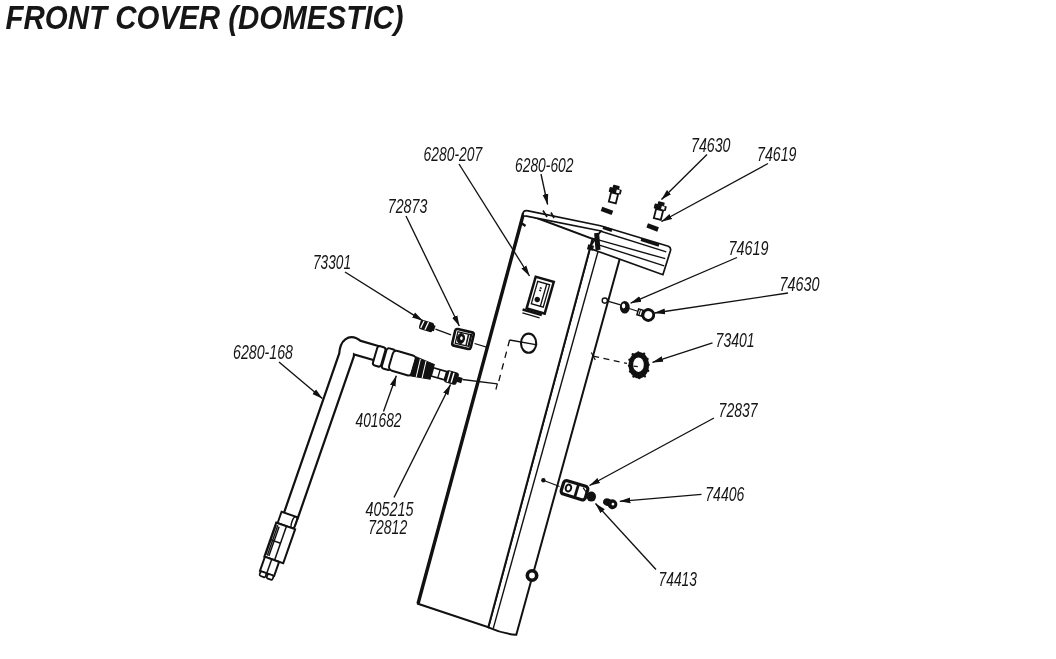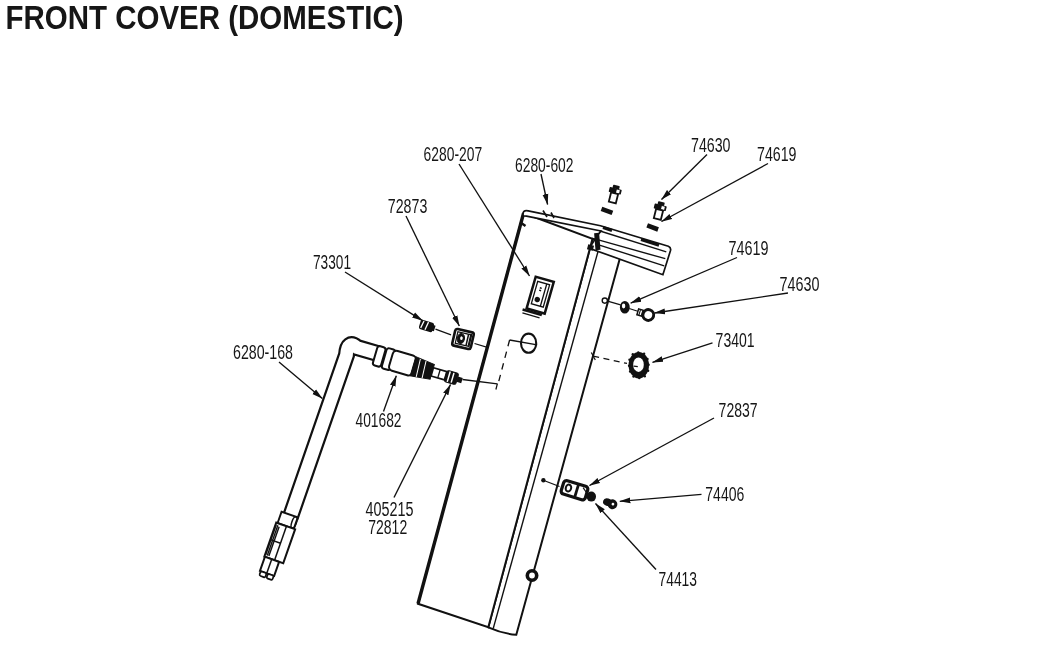--- a/index.html
+++ b/index.html
@@ -1,16 +1,16 @@
 <!DOCTYPE html>
 <html><head>
 <meta charset="utf-8">
 <style>
   html,body{margin:0;padding:0;background:#ffffff;}
-  #page{position:relative;width:1056px;height:659px;background:#ffffff;overflow:hidden;}
+  #page{position:relative;width:1056px;height:659px;background:#ffffff;overflow:hidden;font-style:italic;}
   svg{display:block;}
   text{font-family:"Liberation Sans",sans-serif;fill:#161616;}
 </style>
 </head>
 <body>
 <div id="page">
 <svg width="1056" height="659" viewBox="0 0 1056 659">
 <defs>
 <marker id="ah" markerUnits="userSpaceOnUse" markerWidth="13" markerHeight="8" refX="10.6" refY="4" orient="auto">
   <path d="M0,1.1 L11,4 L0,6.9 Z" fill="#111"></path>

